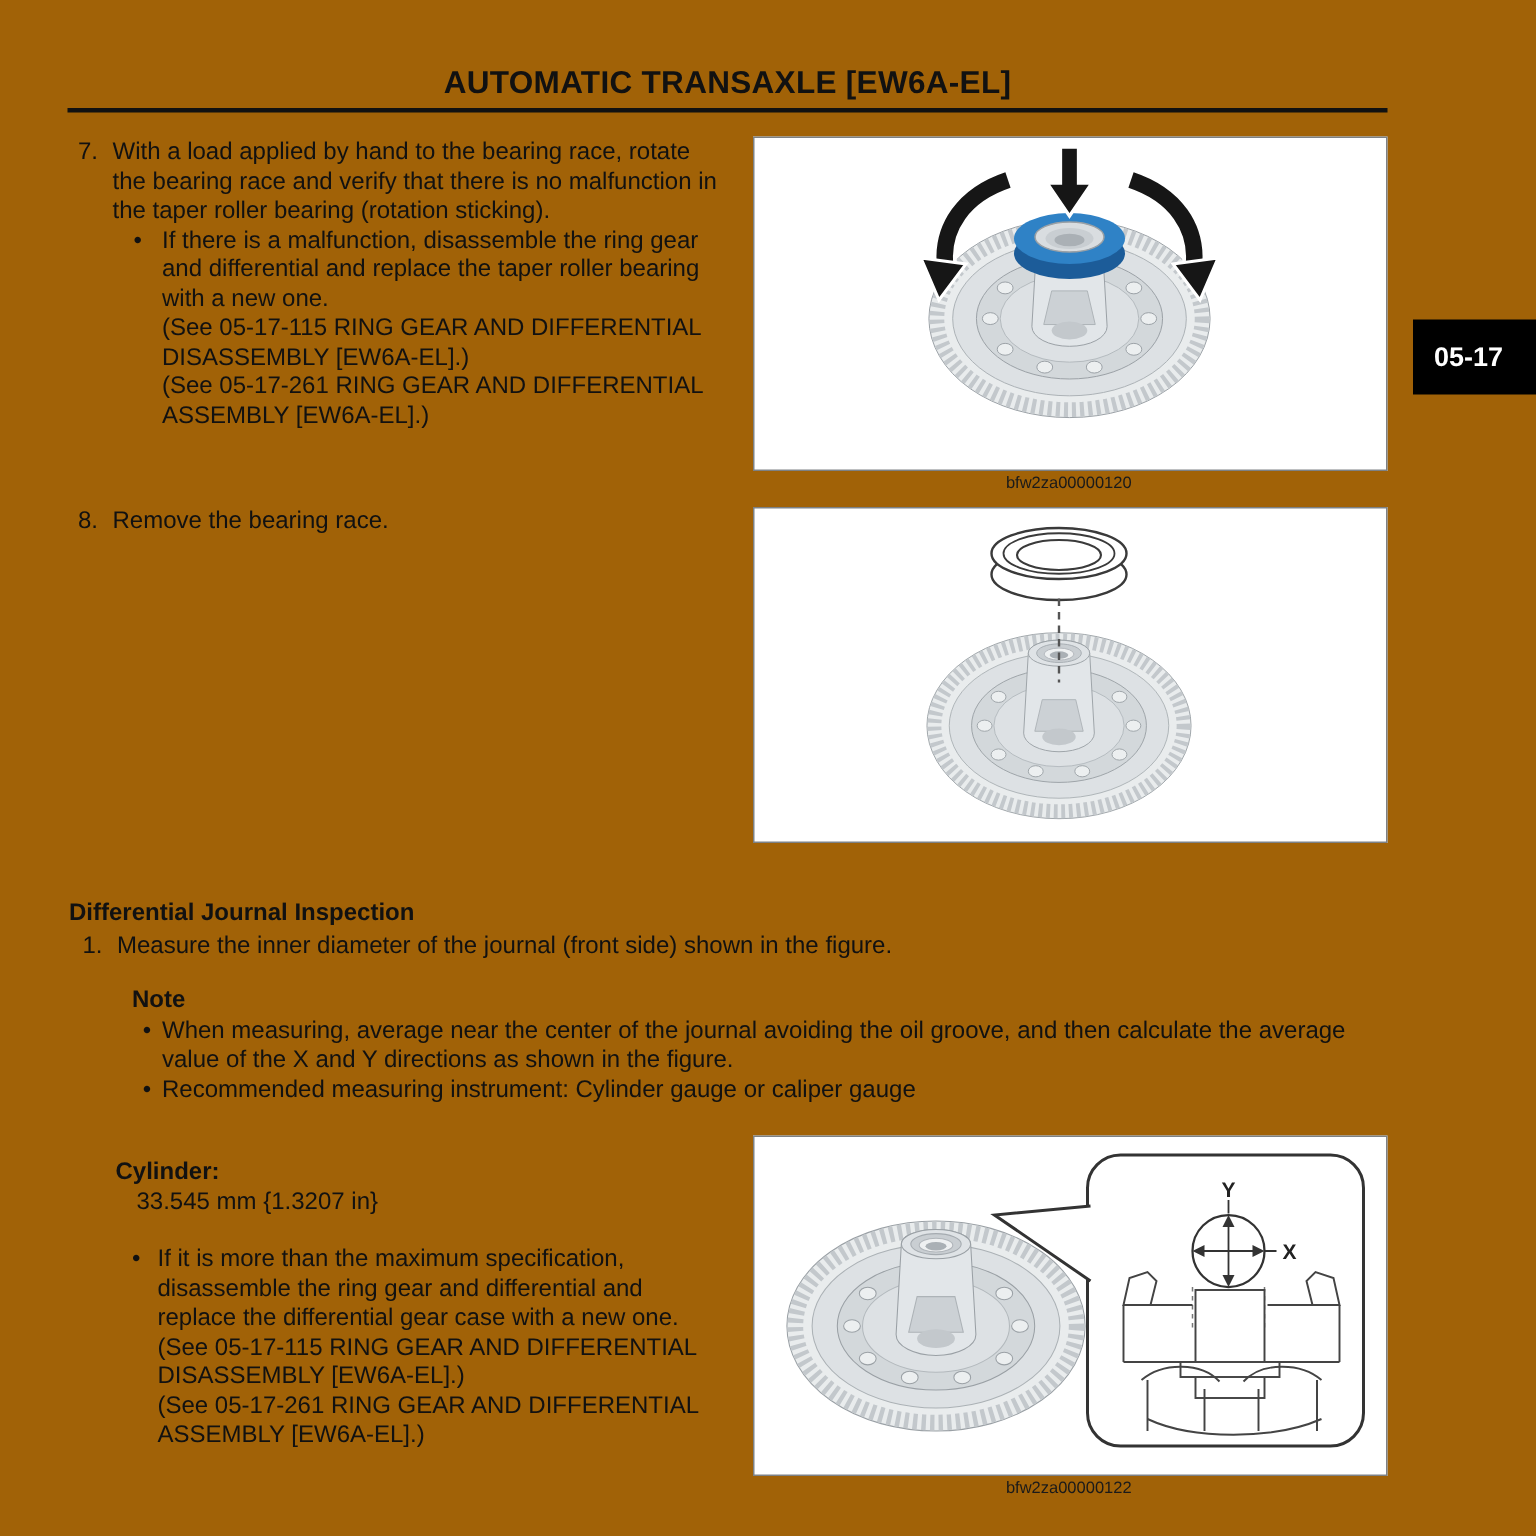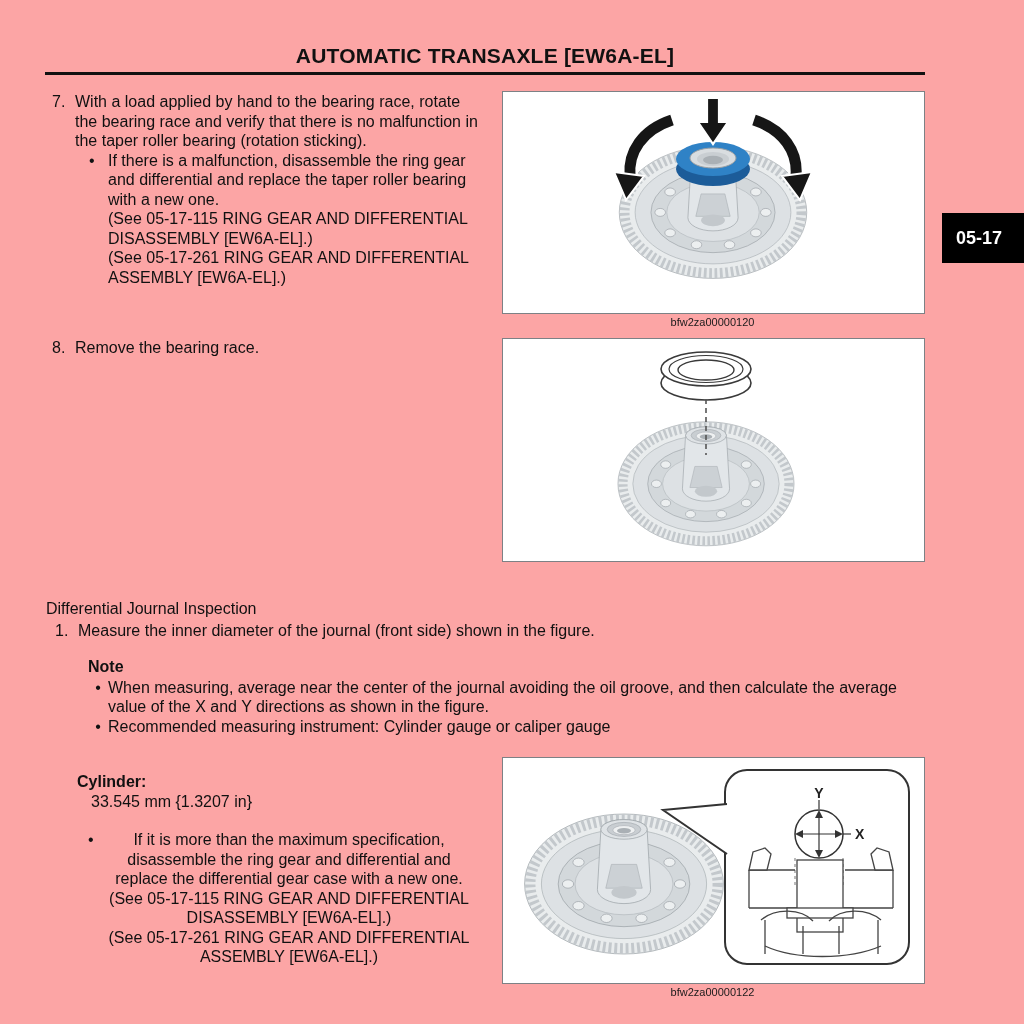--- a/index.html
+++ b/index.html
@@ -1,30 +1,30 @@
 <!DOCTYPE html>
 <html><head>
 <meta charset="utf-8">
 <style>
   html,body{margin:0;padding:0;background:#fff;}
-  #page{position:relative;width:1024px;height:1024px;background:#fca5a5;
+  #page{position:relative;width:1024px;height:1024px;background:#a16207;
         font-family:"Liberation Sans","DejaVu Sans",sans-serif;color:#111;overflow:hidden;}
   .title{position:absolute;left:45px;top:44px;width:880px;text-align:center;
          font-size:21px;font-weight:bold;letter-spacing:0.2px;}
   .rule{position:absolute;left:45px;top:72px;width:880px;height:3px;background:#111;}
   .pagetab{position:absolute;left:930px;top:213px;width:85px;height:50px;background:#000;
            color:#fff;font-size:18px;font-weight:bold;line-height:50px;padding-left:14px;box-sizing:border-box;margin-left:12px;}
   .body-txt{font-size:16px;line-height:19.5px;}
   .step{position:absolute;display:flex;}
   .stepnum{width:23px;flex:none;}
   .stepbody{flex:1;}
   .blt{display:flex;margin-top:0;}
   .blt .dot{width:19px;flex:none;text-align:left;padding-left:14px;box-sizing:content-box;}
   .blt .btxt{flex:1;}
-  .sec-title{position:absolute;left:46px;top:600px;font-size:16px;font-weight:normal;}
+  .sec-title{position:absolute;left:46px;top:600px;font-size:16px;font-weight:bold;}
   .note-wrap{position:absolute;left:88px;top:657px;width:830px;}
   .note-title{font-weight:bold;margin-bottom:1px;}
   .nblt{display:flex;}
   .nblt .dot{width:20px;flex:none;text-align:center;}
   .nblt .btxt{flex:1;}
   .max-wrap{position:absolute;left:77px;top:772px;font-size:16px;line-height:19.5px;}
   .max-label{font-weight:bold;}
   .max-value{font-weight:normal;padding-left:14px;}
   .maxblt{position:absolute;left:88px;top:830px;width:390px;display:flex;}
   .maxblt .dot{width:17px;flex:none;}
@@ -149,21 +149,21 @@
     </div>
   </div>
 
   <div class="max-wrap">
     <div class="max-label">Cylinder:</div>
     <div class="max-value">33.545 mm {1.3207 in}</div>
   </div>
 
   <div class="maxblt body-txt">
     <span class="dot">•</span>
-    <div class="btxt" style="width:368px;text-align:center;">
+    <div class="btxt" style="width:368px;">
       <span>If it is more than the maximum specification, disassemble the ring gear and differential and replace the differential gear case with a new one.</span>
       <div>(See 05-17-115 RING GEAR AND DIFFERENTIAL DISASSEMBLY [EW6A-EL].)</div>
       <div>(See 05-17-261 RING GEAR AND DIFFERENTIAL ASSEMBLY [EW6A-EL].)</div>
     </div>
   </div>
 
   <div class="figbox" style="top:757px;height:225px;">
     <svg viewBox="0 0 421 225" width="421" height="225">
       <use href="#gearsym" transform="translate(16,28) scale(0.70)"></use>
       <g>

